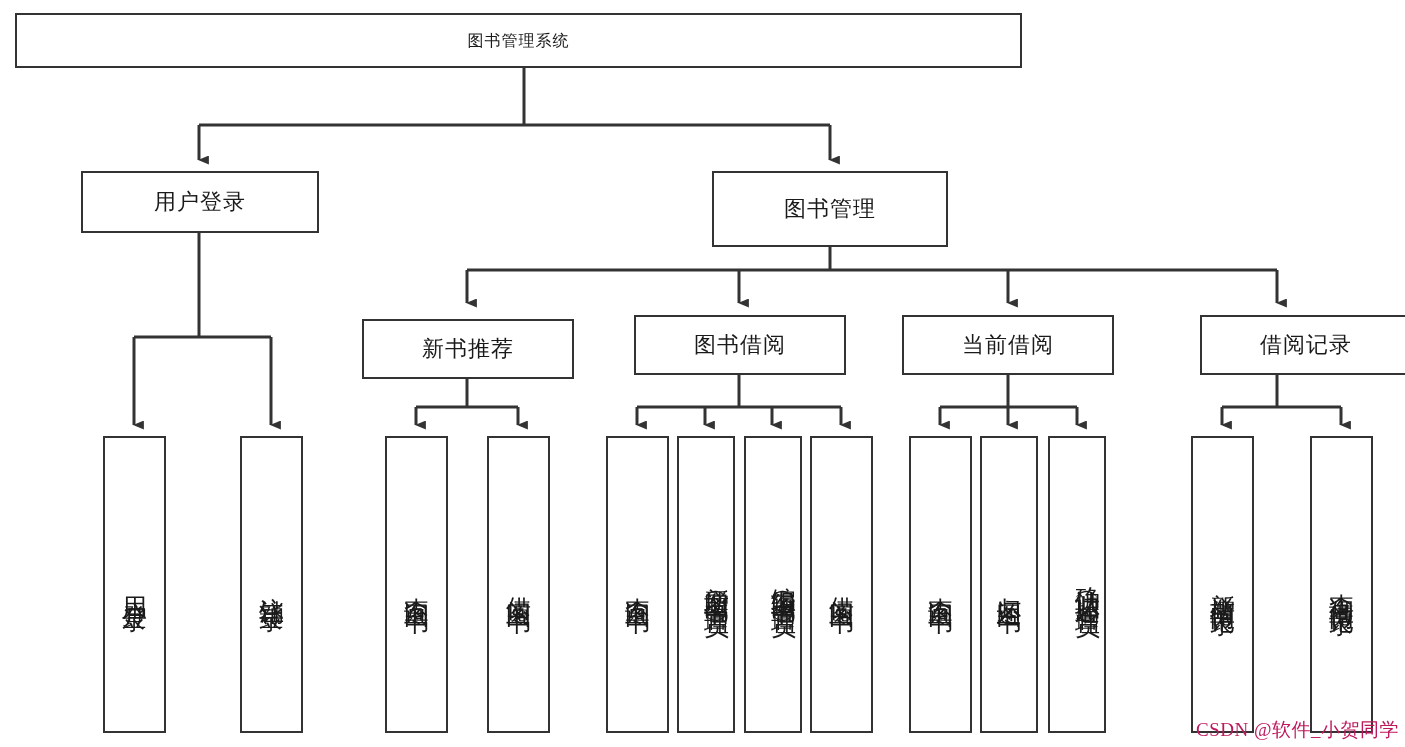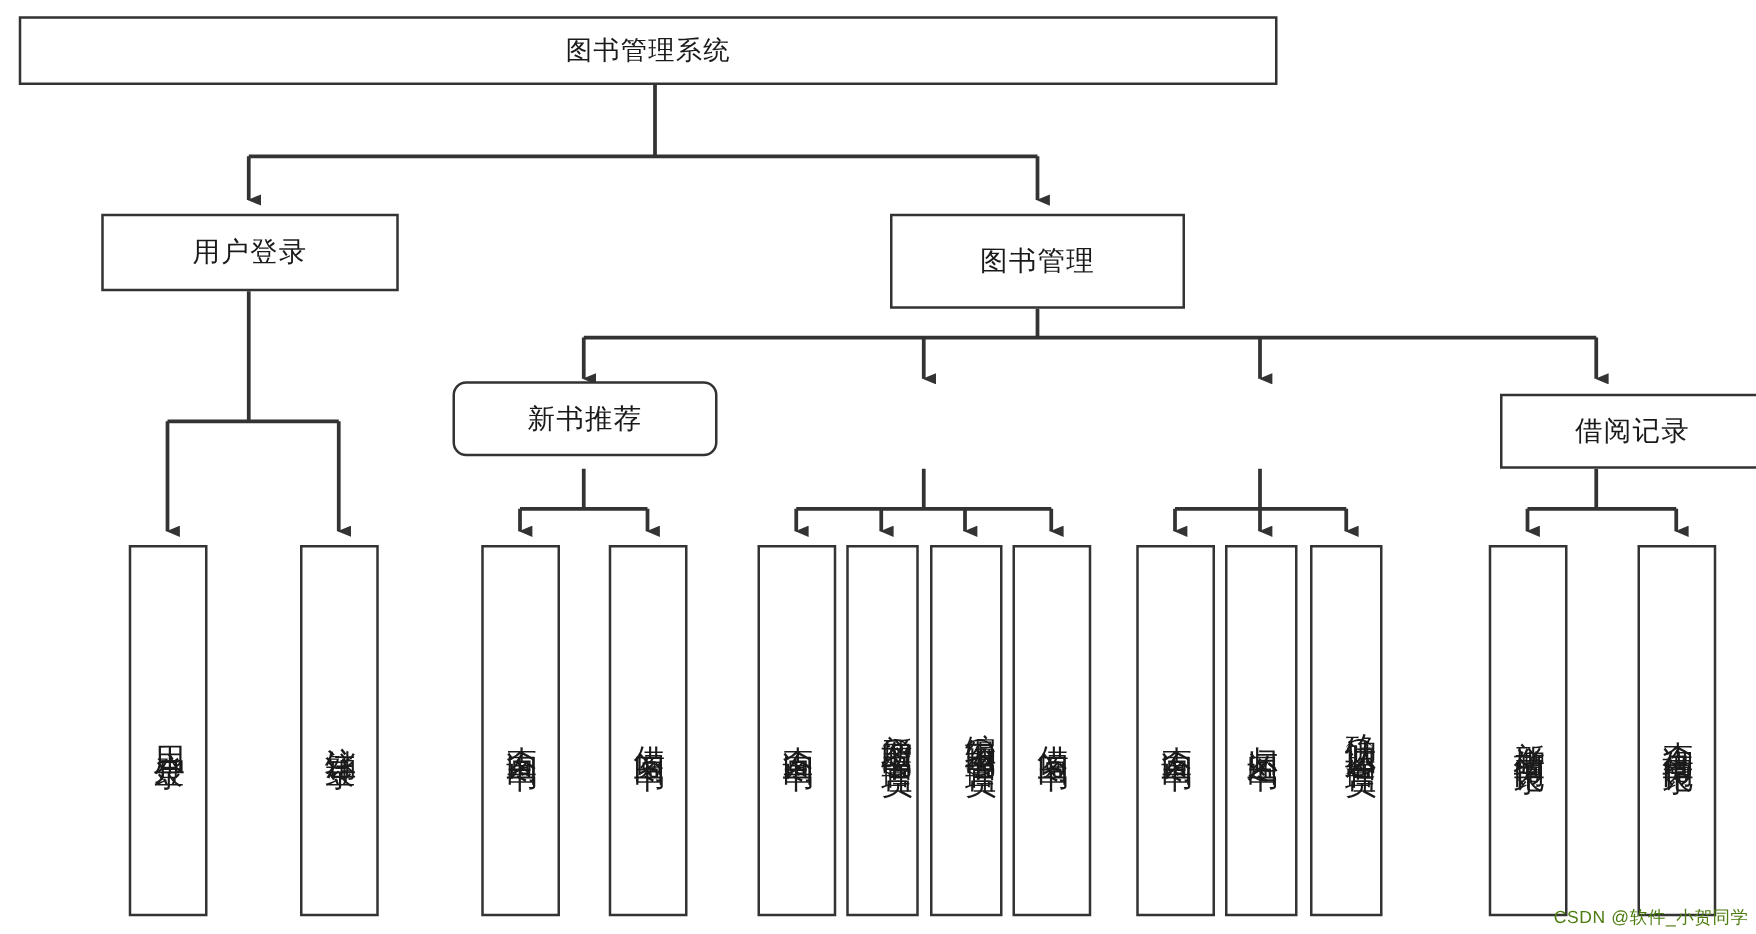--- a/index.html
+++ b/index.html
@@ -30,21 +30,21 @@
     align-items:center;
     justify-content:center;
     color:#1a1a1a;
   }
   .node.h{
     font-size:22px;
     letter-spacing:1px;
     line-height:1.2;
   }
   .node.root{
-    font-size:21px;
+    font-size:16px;
   }
   
   .node.v{
     writing-mode:vertical-rl;
     text-orientation:upright;
     font-size:25px;
     line-height:1.32;
     letter-spacing:4px;
     padding:6px 0 6px 0;
     justify-content:center;
@@ -54,25 +54,25 @@
     align-items:flex-start;
     justify-content:center;
   }
   .node.v > span{
     display:block;
   }
   .watermark{
     position:absolute;
     right:6px;
     bottom:4px;
-    font-size:14px;
-    color:#4d7c0f;
+    font-size:19px;
+    color:#be185d;
     letter-spacing:0.5px;
     white-space:nowrap;
-    font-family:Liberation Sans, sans-serif;
+    font-family:Liberation Serif, serif;
   }
 </style>
 </head>
 <body>
 
 <div id="canvas">
 
   <svg class="lines" viewBox="0 0 1405 747">
     <defs>
       <marker id="arrow" viewBox="0 0 10 12" refX="5" refY="11" markerWidth="9" markerHeight="11" orient="auto-start-reverse" markerUnits="userSpaceOnUse">
@@ -131,25 +131,31 @@
   </div>
 
   <div class="node h" style="left:81px; top:171px; width:238px; height:62px;">
     <span>用户登录</span>
   </div>
 
   <div class="node h" style="left:712px; top:171px; width:236px; height:76px;">
     <span>图书管理</span>
   </div>
 
-  <div class="node h" style="left:362px; top:305px; width:212px; height:60px;border-radius:11px;">
+  <div class="node h" style="left:362px; top:319px; width:212px; height:60px;">
     <span>新书推荐</span>
   </div>
 
-
+  <div class="node h" style="left:634px; top:315px; width:212px; height:60px;">
+    <span>图书借阅</span>
+  </div>
+
+  <div class="node h" style="left:902px; top:315px; width:212px; height:60px;">
+    <span>当前借阅</span>
+  </div>
 
   <div class="node h" style="left:1200px; top:315px; width:212px; height:60px;">
     <span>借阅记录</span>
   </div>
 
   <div class="node v" style="left:103px; top:436px; width:63px; height:297px;">
     <span>用户登录</span>
   </div>
   <div class="node v" style="left:240px; top:436px; width:63px; height:297px;">
     <span>注销登录</span>

